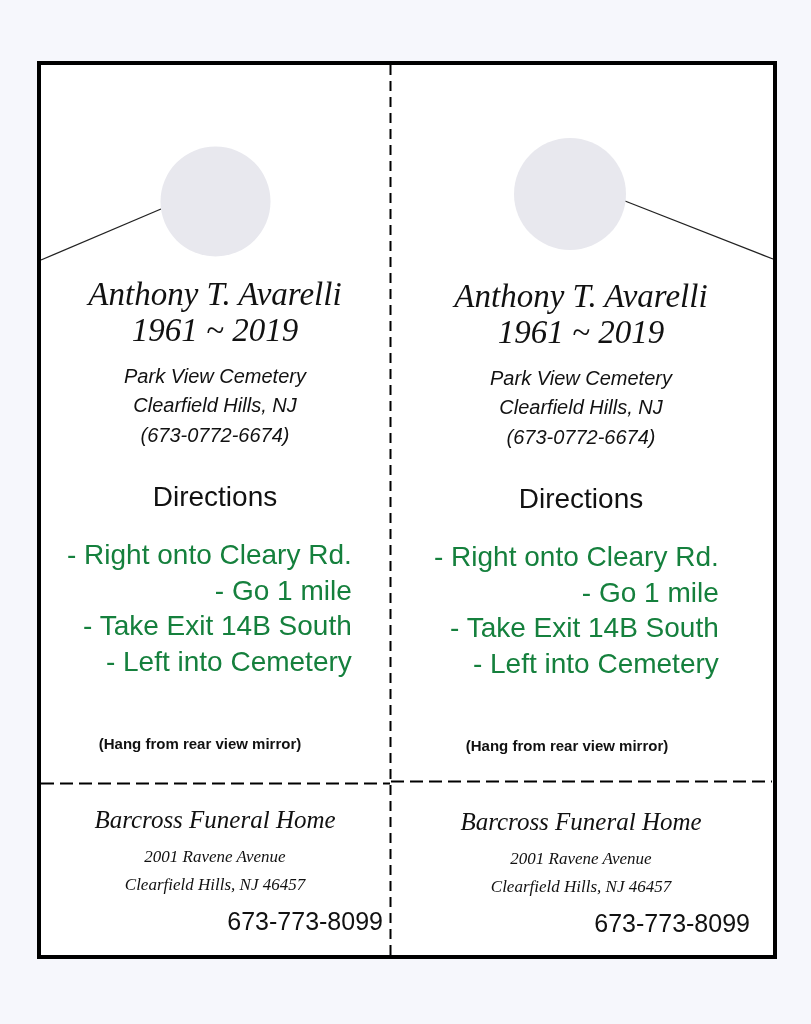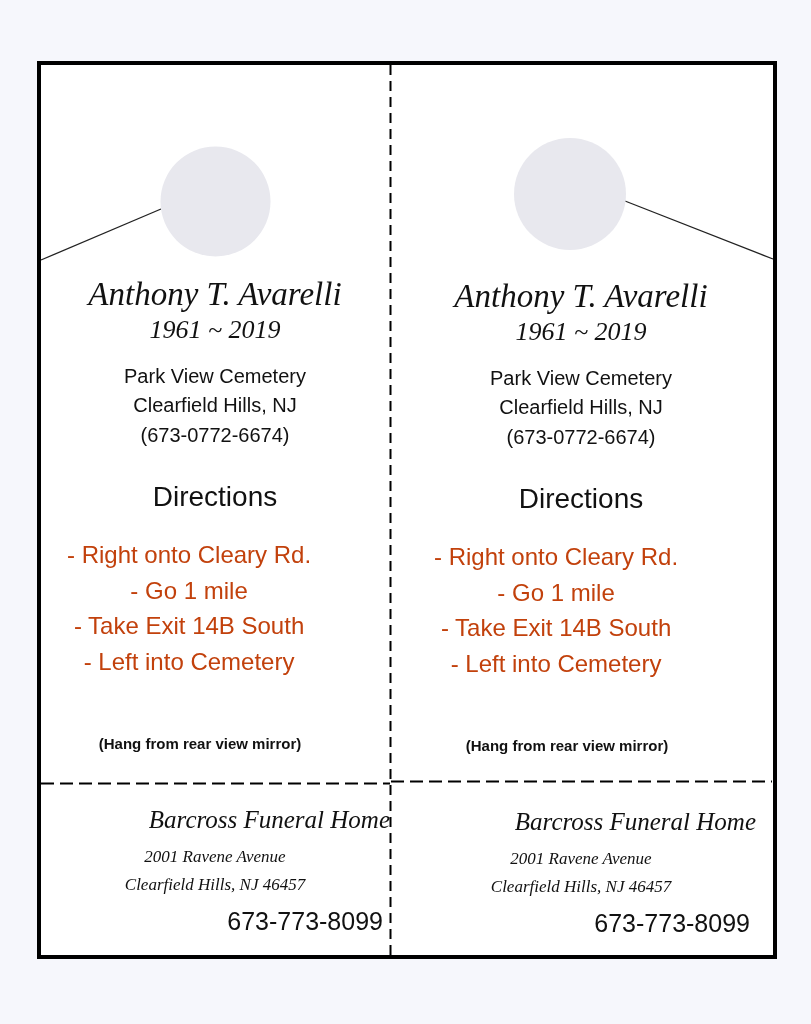--- a/index.html
+++ b/index.html
@@ -6,26 +6,26 @@
   body { width:811px; height:1024px; background:#f6f7fc; position:relative; overflow:hidden; }
   .sheet { position:absolute; left:37px; top:61px; width:740px; height:898px; box-sizing:border-box; border:4px solid #000; background:#fff; }
   .overlay { position:absolute; left:0; top:0; width:811px; height:1024px; pointer-events:none; }
   .panel { position:absolute; top:0; width:350px; height:932px; }
   .panel.left { left:40px; }
   .panel.right { left:406px; }
   .t { position:absolute; left:0; width:100%; text-align:center; color:#111; white-space:nowrap; }
   .serif-i { font-family:"Liberation Serif","DejaVu Serif",serif; font-style:italic; }
   .sans { font-family:"Liberation Sans","DejaVu Sans",sans-serif; }
   .name { font-size:33px; line-height:36px; }
-  .years { font-size:26px; line-height:38px; }
-  .cem { font-size:20px; line-height:24px; }
+  .years { font-size:33px; line-height:38px; }
+  .cem { font-size:20px; line-height:24px; font-style:italic; }
   .dir-title { font-size:28px; font-weight:normal; line-height:32px; }
-  .steps { position:absolute; text-align:center; font-size:24px; line-height:35.5px; color:#c2410c; font-family:"Liberation Sans","DejaVu Sans",sans-serif; }
+  .steps { position:absolute; text-align:right; font-size:28px; line-height:35.5px; color:#15803d; font-family:"Liberation Sans","DejaVu Sans",sans-serif; }
   .hang { font-size:15px; font-weight:bold; }
-  .fh { font-size:25px; line-height:30px;text-align:right; }
+  .fh { font-size:25px; line-height:30px; }
   .addr { font-size:17px; line-height:28px; }
   .phone { font-size:25px; line-height:30px;text-align:right; }
 </style>
 </head>
 <body>
 
 <div class="sheet"></div>
 
 <svg class="overlay" width="811" height="1024" viewBox="0 0 811 1024">
 

